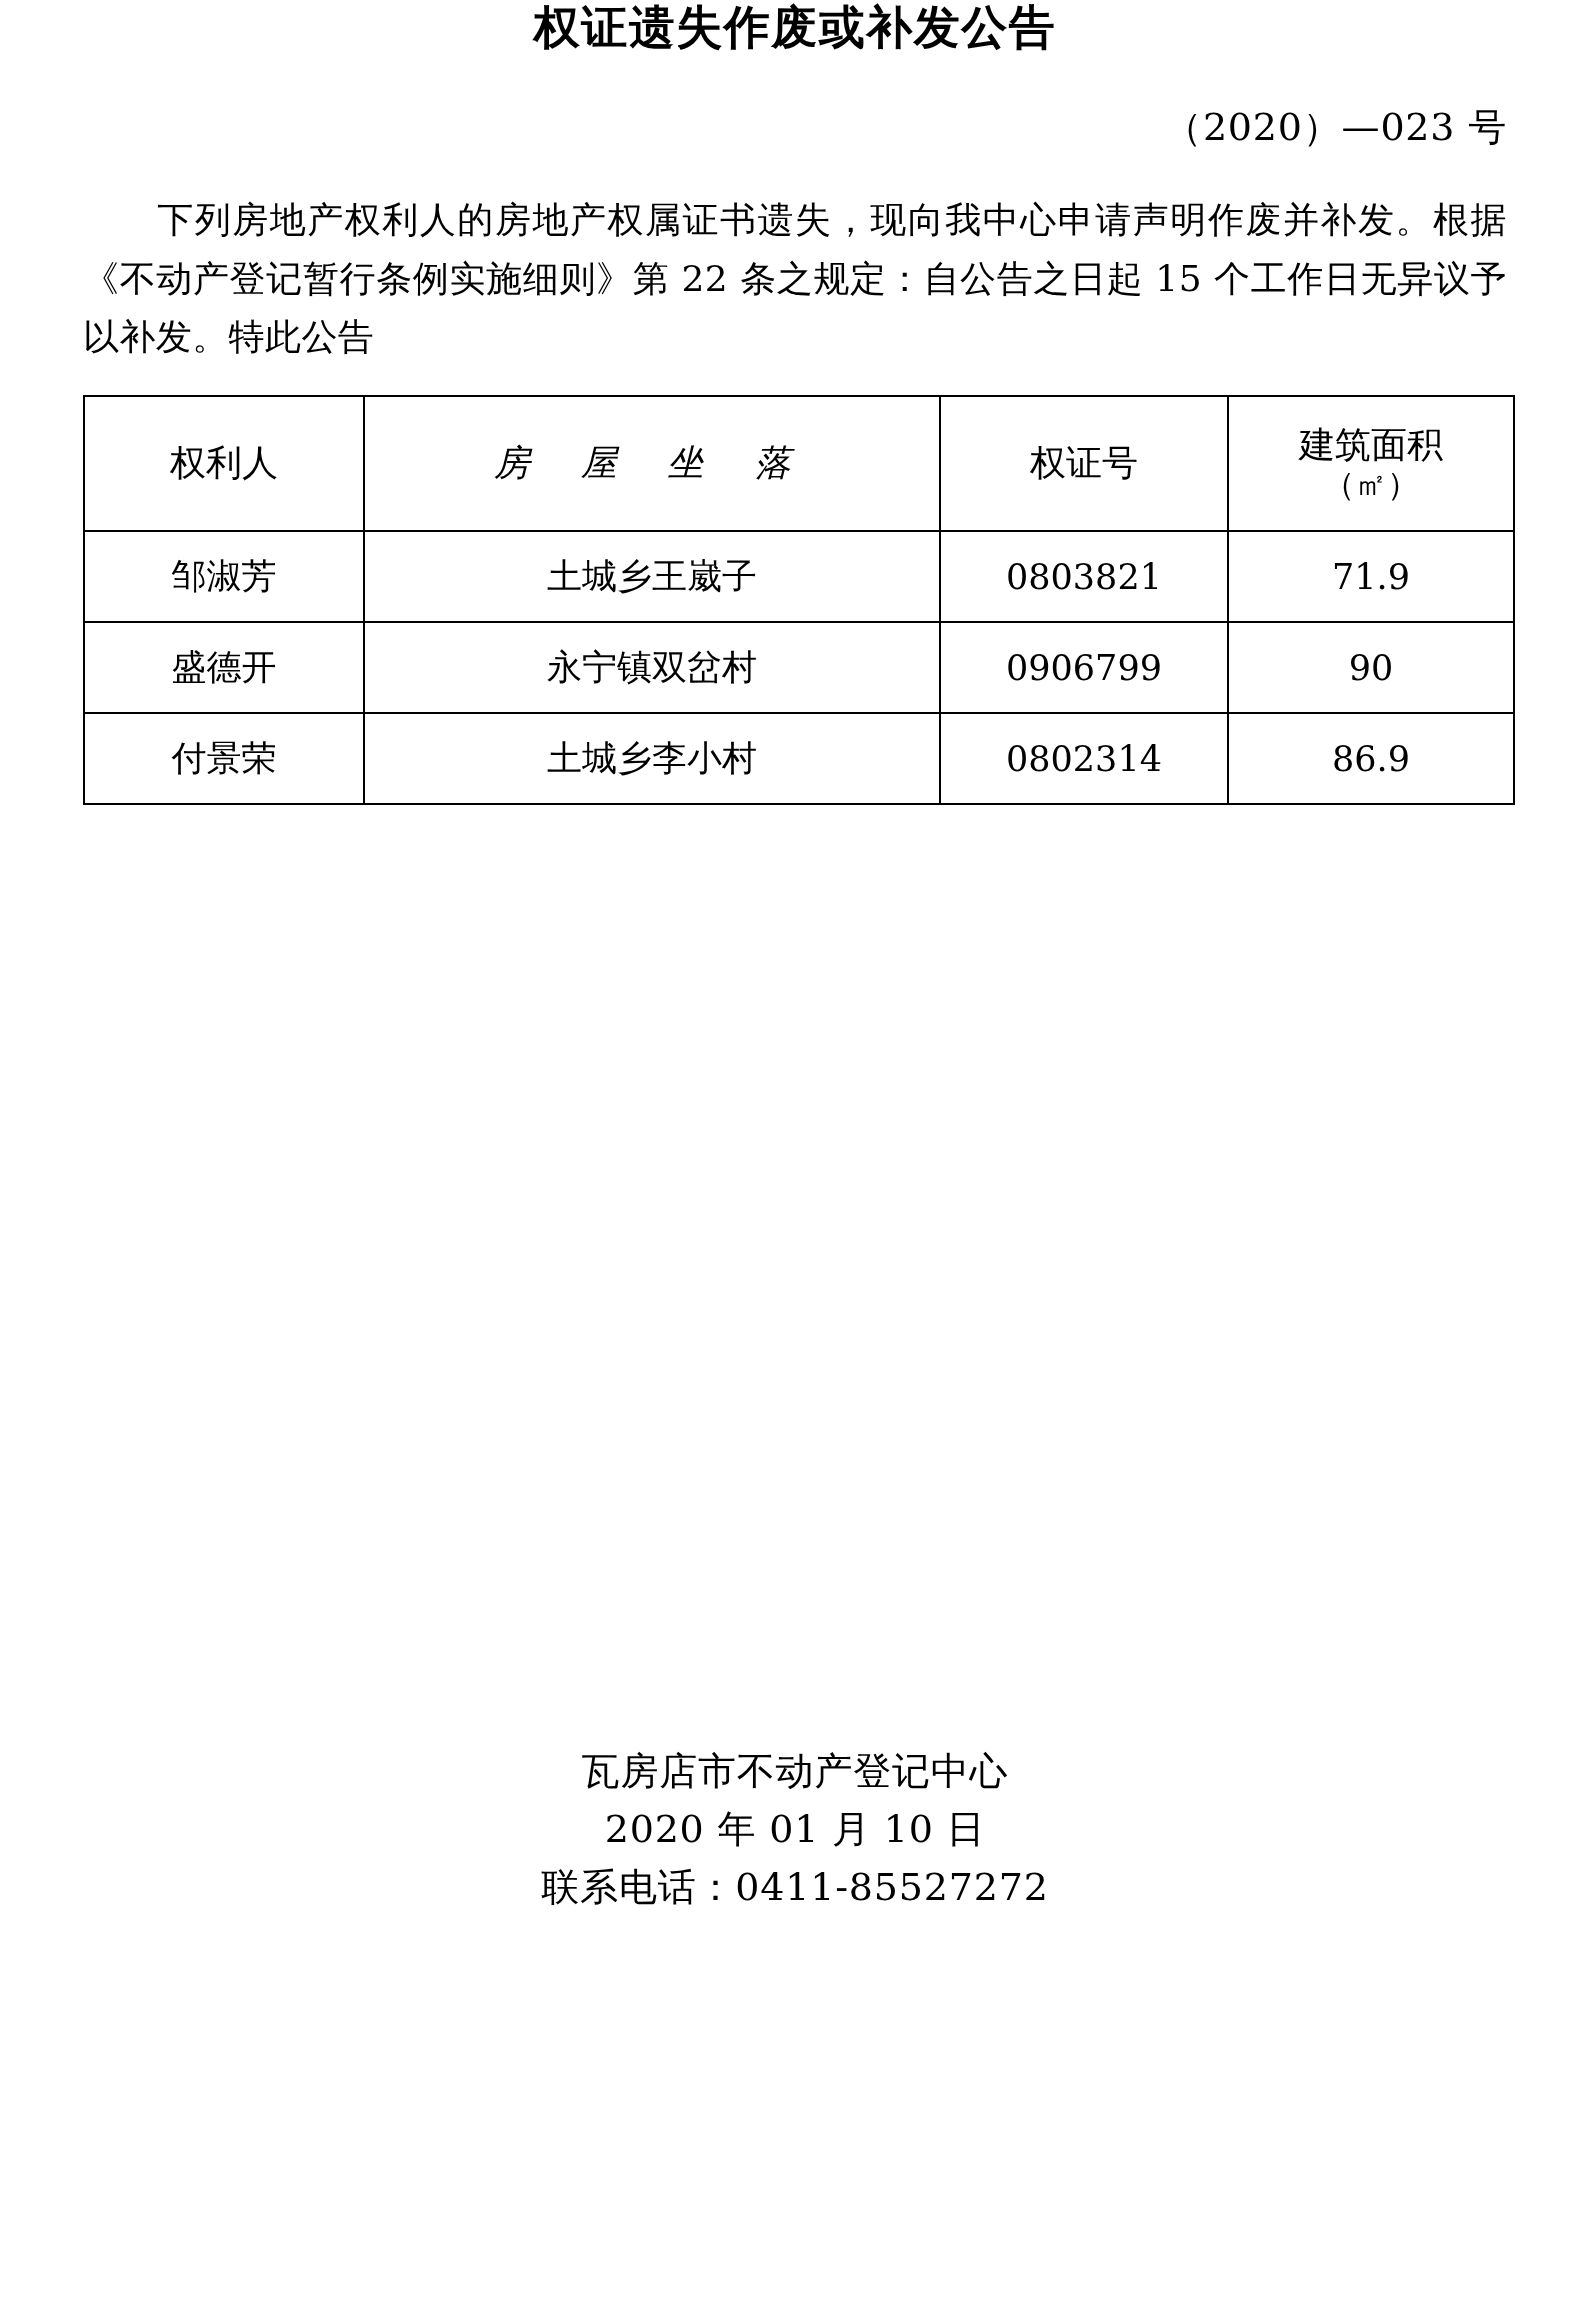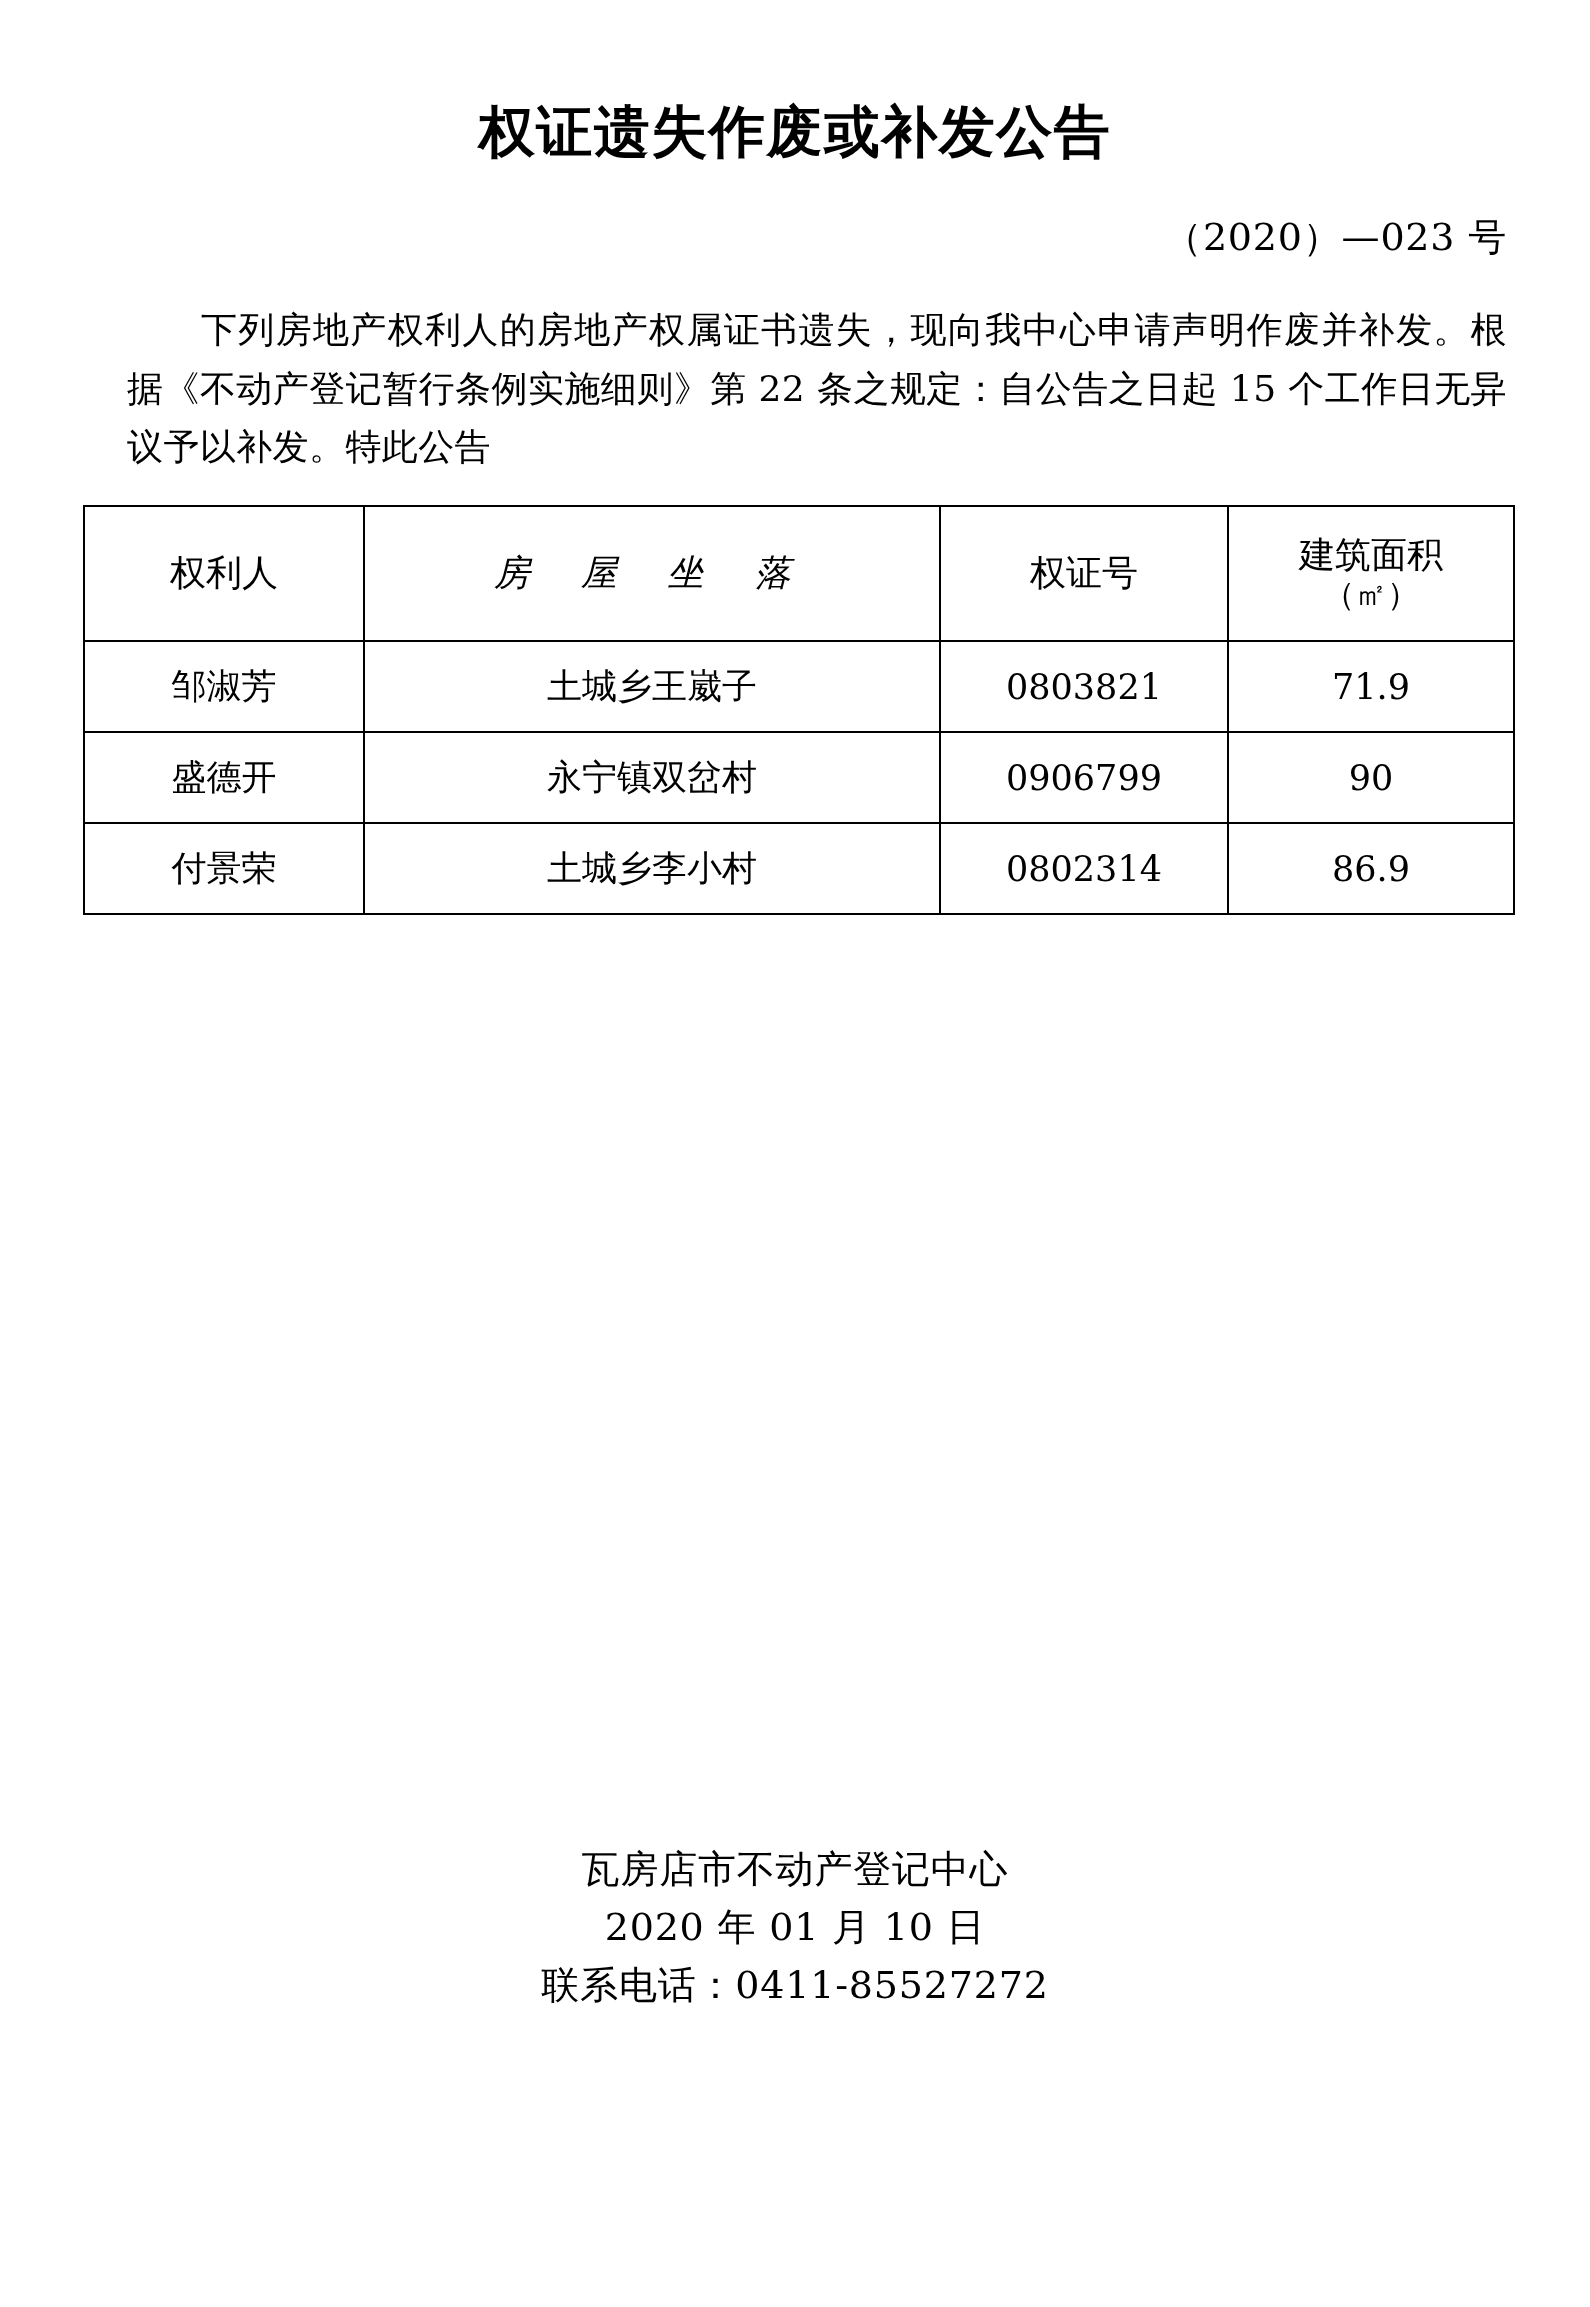--- a/index.html
+++ b/index.html
@@ -16,40 +16,38 @@
   }
   .page {
     position: relative;
     width: 1590px;
     height: 2307px;
     box-sizing: border-box;
     padding: 0 83px;
   }
   .doc-title {
     text-align: center;
-    font-size: 56px;
+    font-size: 46px;
     font-weight: 700;
     letter-spacing: 1.5px;
-    margin-top: 98px;
     line-height: 1.2;
   }
   .doc-number {
     text-align: right;
     font-size: 38px;
     margin-top: 47px;
     letter-spacing: 0.8px;
   }
   .body-text {
     font-size: 36px;
     line-height: 1.62;
     margin-top: 38px;
     text-align: justify;
     text-justify: inter-ideograph;
     letter-spacing: 0.4px;
-    margin-left: 44px;
   }
   .body-text .indent {
     display: inline-block;
     width: 73px;
   }
   table.announce-table {
     width: 1430px;
     margin: 29px auto 0 auto;
     border-collapse: collapse;
     table-layout: fixed;

